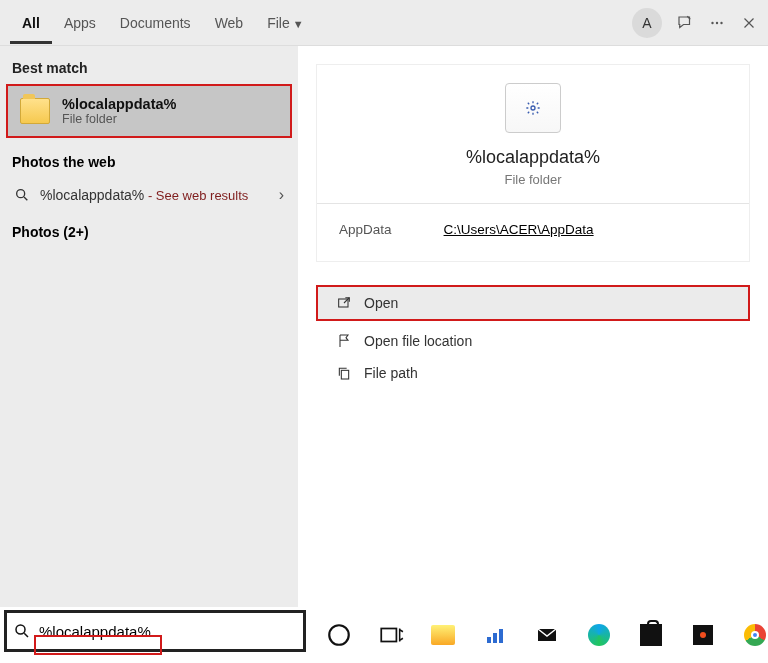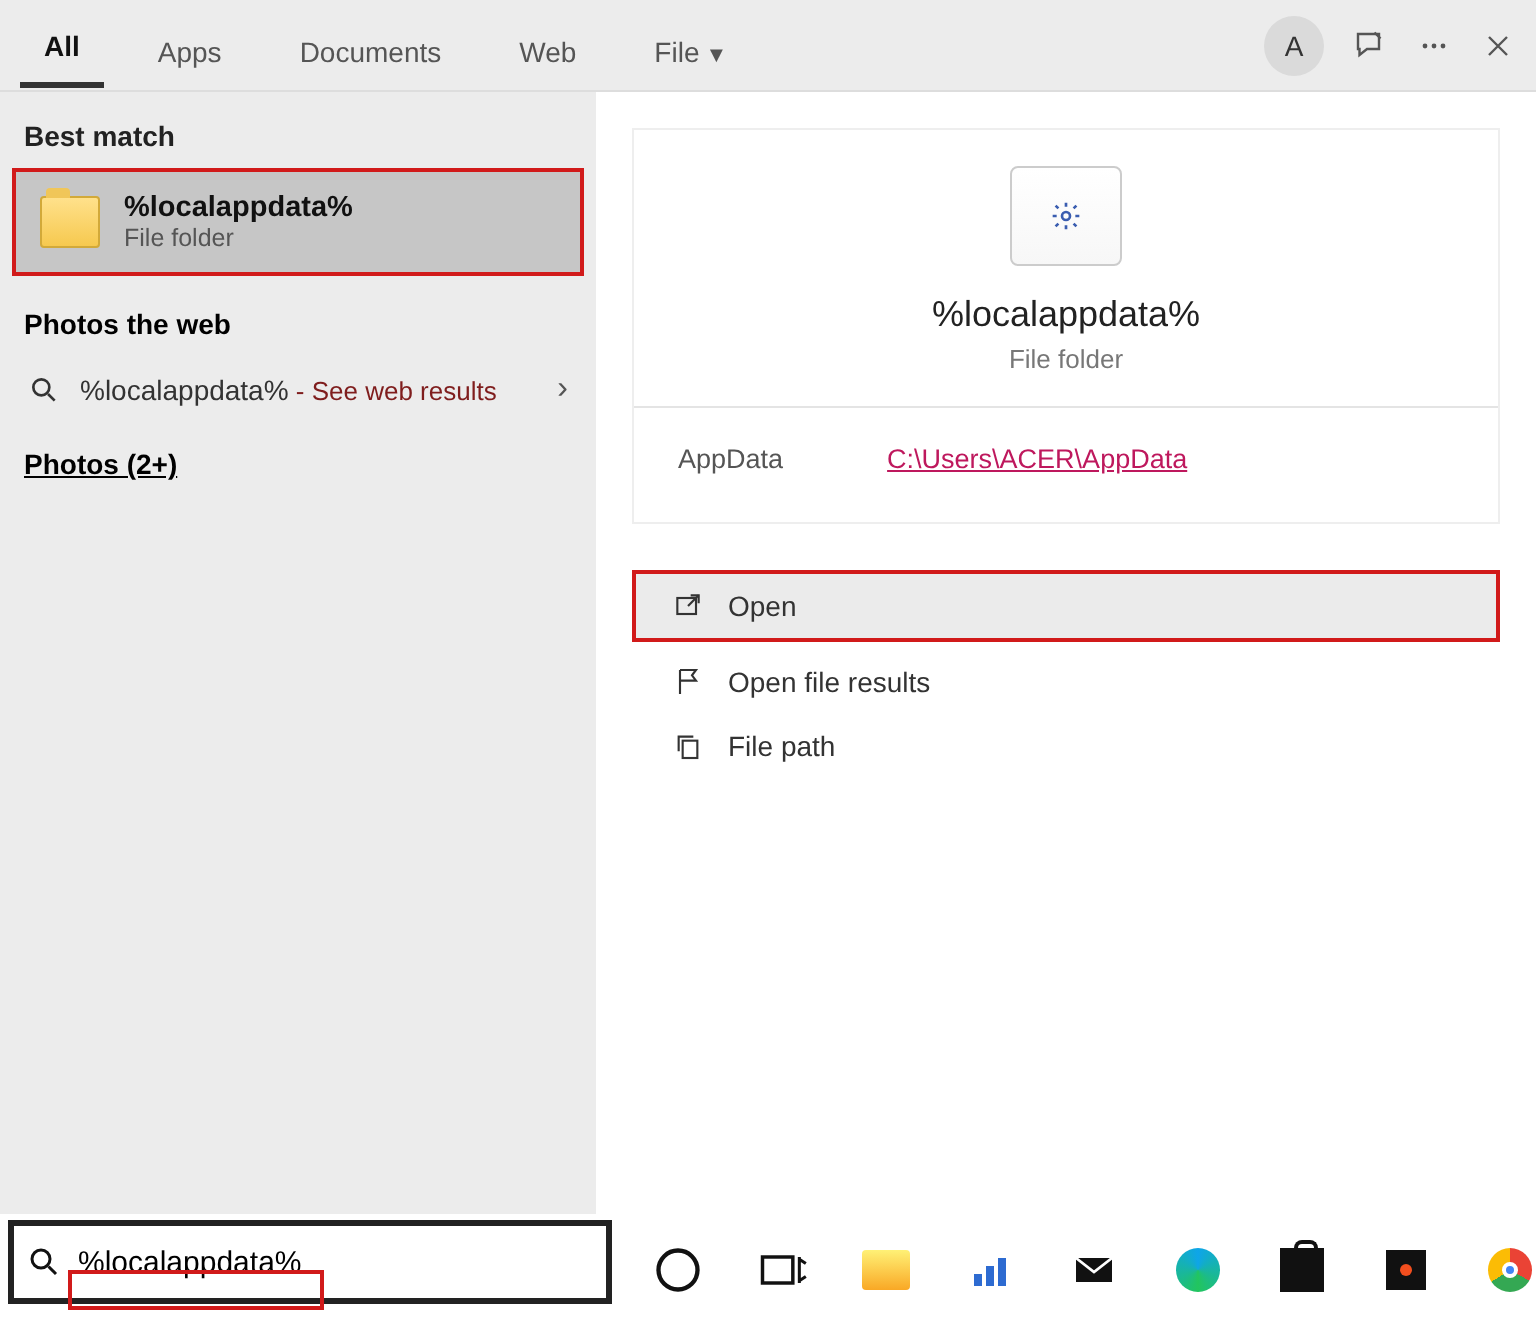--- a/index.html
+++ b/index.html
@@ -12,21 +12,21 @@
   position: relative;
 }
 .top-bar {
   background: #ececec;
   height: 46px;
   display: flex;
   align-items: center;
   padding: 0 10px;
   border-bottom: 1px solid #ddd;
 }
-.tabs { display: flex; gap: 15px; align-items: flex-end; }
+.tabs { display: flex; gap: 0; }
 .tab {
   padding: 14px 12px 10px;
   font-size: 14px;
   color: #555;
   cursor: pointer;
 }
 .tab.active { color: #111; font-weight: 600; border-bottom: 3px solid #333; }
 .tab .chev { font-size: 11px; margin-left: 3px; }
 .top-right { margin-left: auto; display: flex; align-items: center; gap: 14px; }
 .avatar {
@@ -75,21 +75,21 @@
 .sec2-title { font-size: 14px; font-weight:600; padding:6px 12px;}
 .web-row {
   display:flex; align-items:center; padding:10px 14px; gap:10px;
   color:#333; cursor:pointer;
 }
 .web-row .si { width:16px; height:16px; }
 .web-row .txt { font-size:14px; flex:1; }
 .web-row .hint { color:#7f1d1d; font-size:13px; }
 .web-row .arrow { color:#555; font-size:16px; }
 
-.sec3-title { font-size:14px; font-weight:600; padding:10px 12px 0;text-decoration:underline; }
+.sec3-title { font-size:14px; font-weight:600; padding:10px 12px 0; }
 
 .right {
   flex:1; background:#fff; padding:18px;
 }
 .preview-card {
   background:#fff; border:1px solid #eee;
   padding: 18px 0 0; text-align:center;
 }
 .folder-big {
   width:56px; height:50px; margin:0 auto 14px;
@@ -103,21 +103,21 @@
   width:54px;height:44px; background:#ffe59e;
   border:1px solid #c9a53a; border-radius:3px; z-index:-1;
 }
 .gear-mini { width:16px;height:16px; }
 .pv-title { font-size:18px; color:#222; margin-bottom:4px; }
 .pv-sub { font-size:13px; color:#777; margin-bottom:16px; }
 .pv-hr { height:1px; background:#e4e4e4; margin:0 0 0; }
 .pv-loc {
   display:flex; gap:52px; padding:18px 22px 24px; font-size:13.5px; color:#555;
 }
-.pv-loc .path { text-decoration:underline; color:#be185d; cursor:pointer;}
+.pv-loc .path { text-decoration:underline; color:#000000; cursor:pointer;}
 .actions { margin-top:23px; }
 .action-row {
   display:flex; align-items:center; gap:12px;
   padding:8px 20px; font-size:14px; color:#333;
   cursor:pointer; background:#fff;
 }
 .action-row.sel { background:#ebebeb; border:2px solid #d11a1a; margin:0 0 4px; padding-left:18px;}
 .action-row .ai { width:16px; height:16px; }
 
 .taskbar {
@@ -248,21 +248,21 @@
         </span>
         <span>Open</span>
       </div>
       <div class="action-row">
         <span class="ai">
           <svg viewBox="0 0 24 24" fill="none" stroke="#333" stroke-width="1.6">
               <path d="M6 3v18"></path>
               <path d="M6 3h12l-3 4 3 4H6"></path>
             </svg>
         </span>
-        <span>Open file results</span>
+        <span>Open file location</span>
       </div>
       <div class="action-row">
         <span class="ai">
           <svg viewBox="0 0 24 24" fill="none" stroke="#333" stroke-width="1.6">
               <rect x="8" y="8" width="11" height="13"></rect>
               <path d="M5 16V5h11"></path>
             </svg>
         </span>
         <span>File path</span>
       </div>

